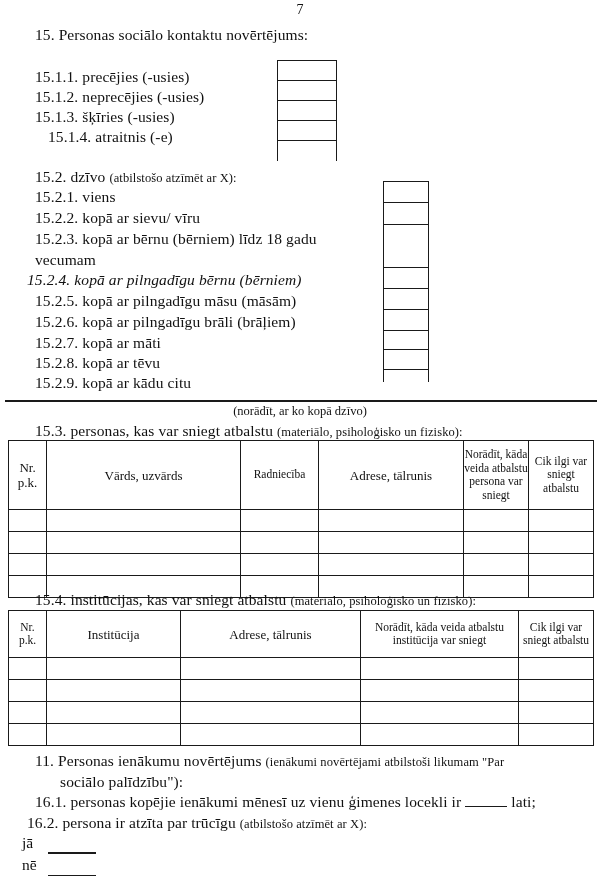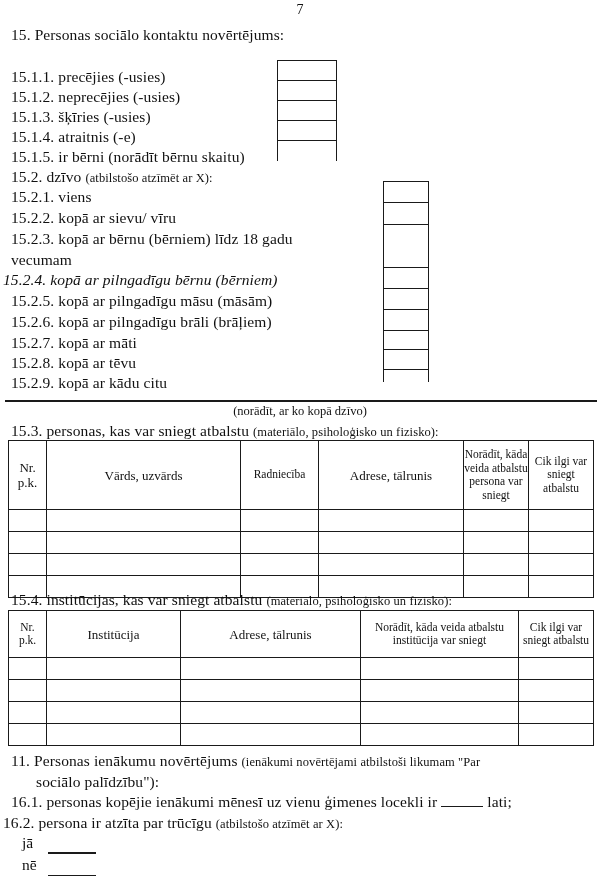--- a/index.html
+++ b/index.html
@@ -31,20 +31,21 @@
     text-align: center;
     font-size: 14px;
   }
 
   .line {
     position: absolute;
     font-size: 15.5px;
     line-height: 21px;
     white-space: nowrap;
     letter-spacing: 0.1px;
+    margin-left: 24px;
   }
   .line .sm {
     font-size: 12.5px;
   }
 
   
   .box-stack {
     position: absolute;
     border: 1.4px solid #1a1a1a;
     box-sizing: border-box;
@@ -130,22 +131,21 @@
 <div class="page">
 
   <div class="pg-num">7</div>
 
   <div class="line" style="left:11px; top:24px;">15. Personas sociālo kontaktu novērtējums:</div>
 
 
   <div class="line" style="left:11px; top:66px;">15.1.1. precējies (-usies)</div>
   <div class="line" style="left:11px; top:86px;">15.1.2. neprecējies (-usies)</div>
   <div class="line" style="left:11px; top:106px;">15.1.3. šķīries (-usies)</div>
-  <div class="line" style="left:11px; top:126px;text-align:center;">15.1.4. atraitnis (-e)</div>
-  <div class="line" style="left:11px; top:146px;">15.1.5. ir bērni (norādīt bērnu skaitu)</div>
+  <div class="line" style="left:24px; top:126px;text-align:center;">15.1.4. atraitnis (-e)</div>
 
   <div class="box-stack" style="left:277px; top:60px; width:60px; height:101px;">
     <div class="box-cell" style="height:20px;"></div>
     <div class="box-cell" style="height:20px;"></div>
     <div class="box-cell" style="height:20px;"></div>
     <div class="box-cell" style="height:20px;"></div>
     <div class="box-cell" style="height:20px;"></div>
   </div>
 
   <div class="line" style="left:11px; top:166px;">

